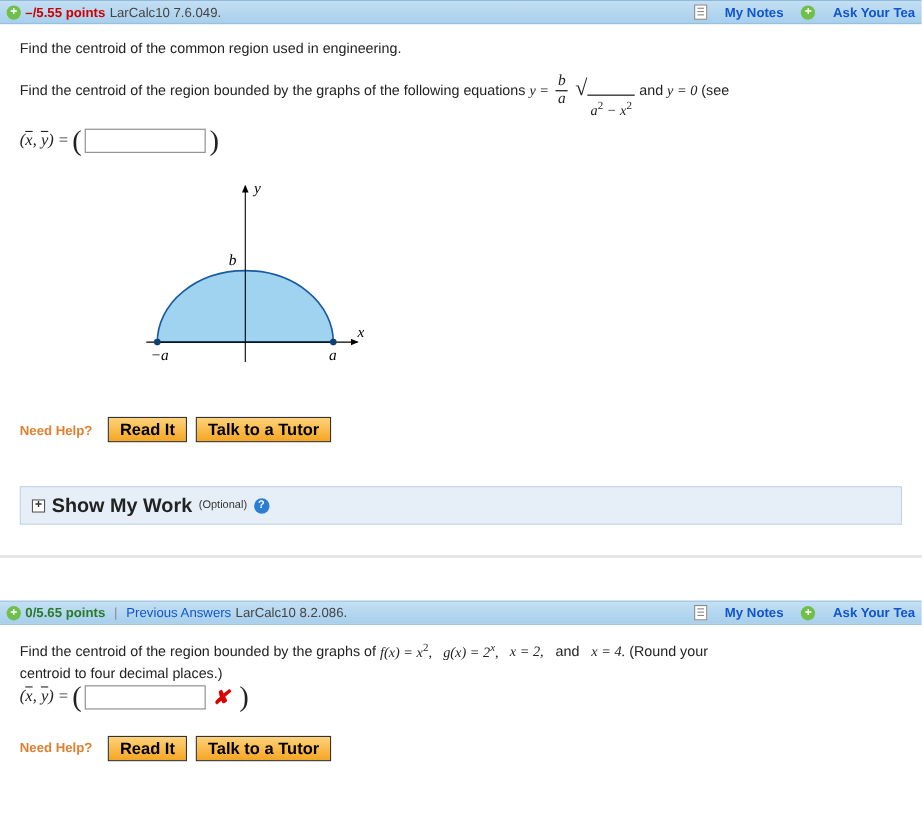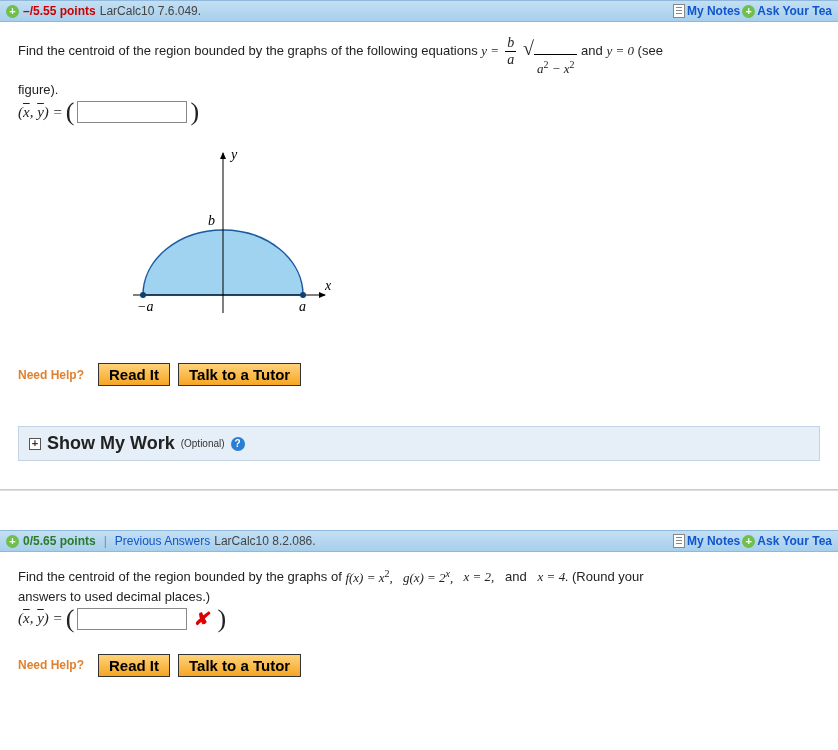--- a/index.html
+++ b/index.html
@@ -8,21 +8,21 @@
     background: linear-gradient(#c3dff3, #a7cfec);
     border-top: 1px solid #8fb8db;
     border-bottom: 1px solid #8fb8db;
     padding: 2px 6px;
     display: flex;
     align-items: center;
     height: 22px;
     font-size: 12px;
   }
   .qheader-left { display: flex; align-items: center; gap: 4px; flex: 1; }
-  .qheader-right { display: flex; align-items: center; gap: 2px; }
+  .qheader-right { display: flex; align-items: center; gap: 16px; }
   .plus-icon {
     display: inline-flex; width: 13px; height: 13px; border-radius: 50%;
     background: #6fbf4a; color: #fff; font-weight: bold; font-size: 11px;
     align-items: center; justify-content: center; line-height: 1;
   }
   .points-neg { color: #c00; font-weight: bold; }
   .points-zero { color: #2a7a2a; font-weight: bold; }
   .ref { color: #444; }
   .notes-icon {
     width: 12px; height: 14px; border: 1px solid #888; background: #fff;
@@ -80,39 +80,39 @@
   </div>
   <div class="qheader-right">
     <span class="notes-icon"></span>
     <span class="link-blue">My Notes</span>
     <span class="plus-icon">+</span>
     <span class="link-blue">Ask Your Tea</span>
   </div>
 </div>
 
 <div class="content">
+  <div class="prompt">Find the centroid of the common region used in engineering.</div>
 
   <div class="eqrow">
     <span>Find the centroid of the region bounded by the graphs of the following equations  </span>
     <span class="itx">y = </span>
     <span class="frac">
       <span class="num">b</span>
       <span class="den">a</span>
     </span>
     <span class="sqrt-wrap">
       <span class="radical">√</span>
       <span class="radicand">
         <span>a</span><span class="supx">2</span><span> − </span><span>x</span><span class="supx">2</span>
       </span>
     </span>
     <span>  and  </span>
     <span class="itx">y = 0</span>
     <span>  (see</span>
   </div>
-  <div>figure).</div>
 
   <div class="answer-row">
     <span>(<span class="overbar">x</span>,&nbsp;<span class="overbar">y</span>) = </span>
     <span style="font-size:26px; padding:0 3px; font-style:normal;">(</span>
     <input type="text" class="answer-input" style="">
     <span style="font-size:26px; padding:0 3px; font-style:normal;">)</span>
   </div>
 
   <div class="figure">
     <svg width="220" height="195" viewBox="0 0 220 195">
@@ -173,21 +173,21 @@
 <div class="content2">
   <div class="eqrow" style="line-height:1.8;">
     <span>Find the centroid of the region bounded by the graphs of  </span>
     <span class="itx"><span>f(x) = x</span><span class="supx">2</span>,&nbsp;&nbsp;</span>
     <span class="itx"><span>g(x) = 2</span><span class="supx" style="font-style:italic;">x</span>,&nbsp;&nbsp;</span>
     <span class="itx">x = 2,</span>
     <span>&nbsp;&nbsp;and&nbsp;&nbsp;</span>
     <span class="itx">x = 4.</span>
     <span>  (Round your</span>
   </div>
-  <div>answers to used decimal places.)</div>
+  <div>centroid to four decimal places.)</div>
 
   <div class="answer-row">
     <span>(<span class="overbar">x</span>,&nbsp;<span class="overbar">y</span>) = </span>
     <span style="font-size:26px; padding:0 3px; font-style:normal;">(</span>
     <input type="text" class="answer-input" style="">
     <span class="redx">✘</span>
     <span style="font-size:26px; padding:0 3px; font-style:normal;">)</span>
   </div>
 
   <div class="need-help">

